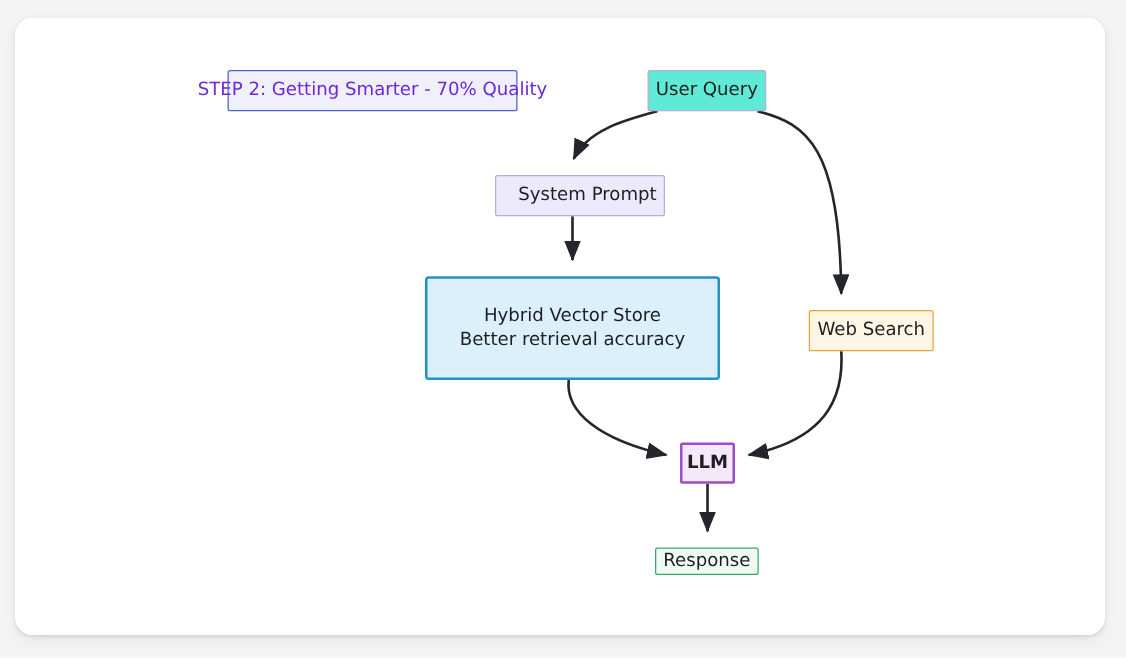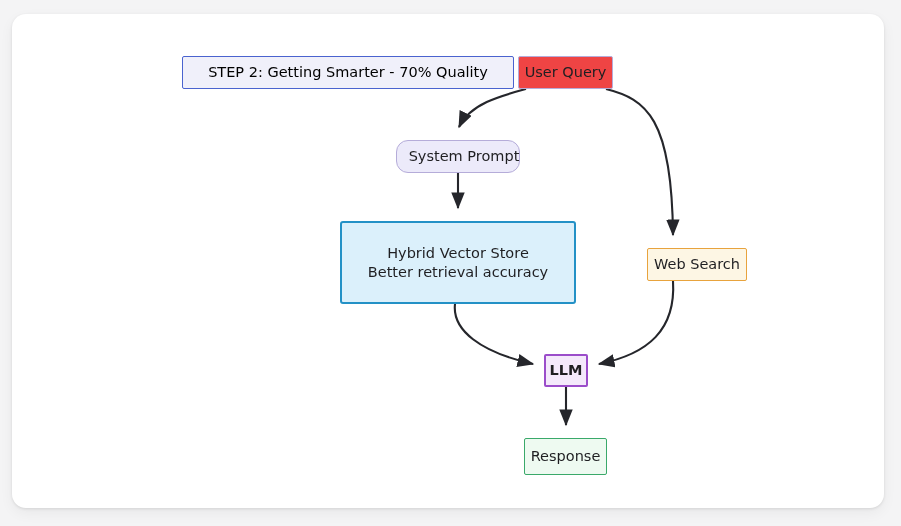--- a/index.html
+++ b/index.html
@@ -46,48 +46,48 @@
     justify-content: center;
     text-align: center;
     color: #1f1f22;
     line-height: 1.30;
     white-space: nowrap;
   }
   
   .n-step {
     left: 182px;
     top: 56px;
-    width: 332px;
+    width: 232px;
     height: 33px;
     background: #f0f0fa;
     border: 1.6px solid #4a63cf;
     border-radius: 2px;
     font-size: 14.5px;
-    color: #000000;
+    color: #6d28d9;
     align-items: center;
   }
   
   .n-userquery {
     left: 518px;
     top: 56px;
     width: 95px;
     height: 33px;
-    background: #ef4444;
+    background: #5eead4;
     border: 1.4px solid #b5acd9;
     border-radius: 2px;
     font-size: 14.5px;
   }
   .n-sysprompt {
     left: 396px;
     top: 140px;
-    width: 124px;
+    width: 136px;
     height: 33px;
     background: #eceafa;
     border: 1.4px solid #b5acd9;
-    border-radius: 12px;
+    border-radius: 2px;
     font-size: 14.5px;
     padding-left: 12px;
   }
   
   .n-hybrid {
     left: 340px;
     top: 221px;
     width: 236px;
     height: 83px;
     background: #dbf0fb;
@@ -126,21 +126,21 @@
     border: 2px solid #9b4dca;
     border-radius: 2px;
     font-size: 14.5px;
     font-weight: bold;
   }
   
   .n-response {
     left: 524px;
     top: 438px;
     width: 83px;
-    height: 37px;
+    height: 22px;
     background: #eefaf1;
     border: 1.8px solid #3aa96a;
     border-radius: 2px;
     font-size: 14.5px;
   }
 </style>
 </head>
 <body>
 
 <div id="app">

